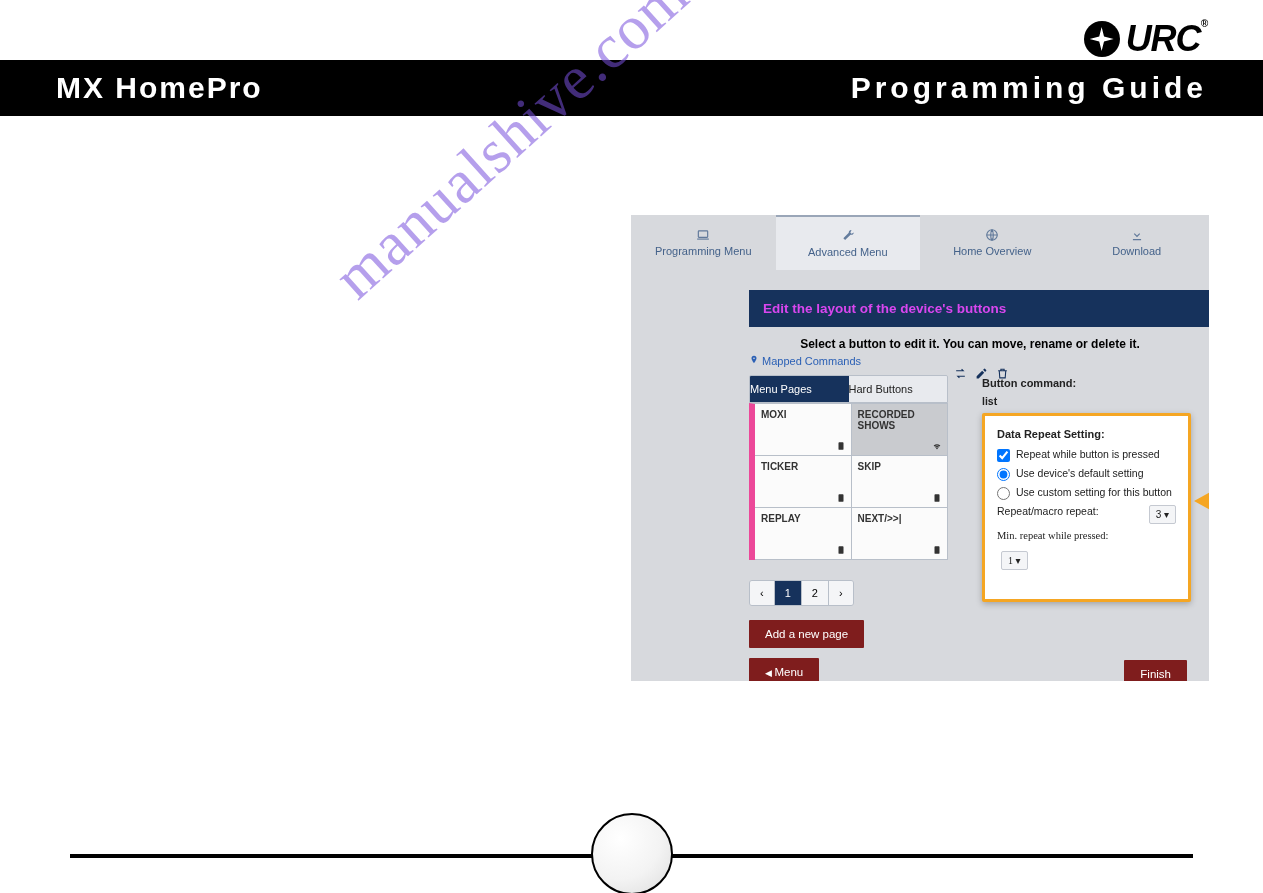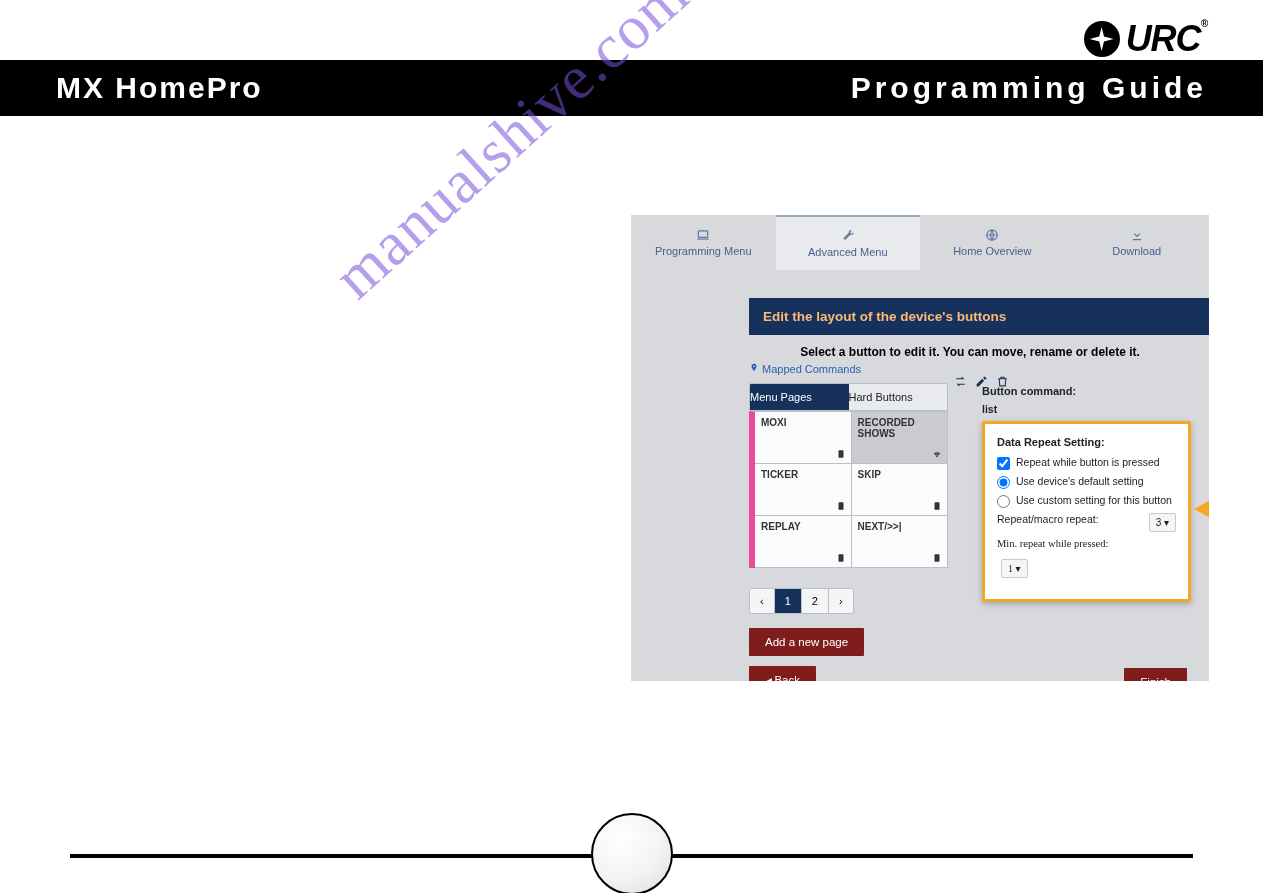--- a/index.html
+++ b/index.html
@@ -81,23 +81,23 @@
   .shot-tab.active {
     background: #e8eaee;
     border-top: 2px solid #9aa6b8;
   }
   .tab-ico { width:14px; height:14px; opacity:.8; }
   .tab-ico svg { width:100%; height:100%; }
 
   .shot-body { padding: 0 18px 14px 18px; position:relative; }
 
   .panel-title {
-    margin-top: 28px;
+    margin-top: 20px;
     background: #16325c;
-    color: #fdba74;
+    color: #d946ef;
     font-size: 13.5px;
     font-weight: 600;
     padding: 11px 14px;
     width: 460px;
     margin-left: 100px;
   }
 
   .instr {
     font-size: 12px;
     color: #000000;
@@ -195,21 +195,21 @@
   .finish-btn { position:absolute; right:22px; bottom:12px; }
 
   .right-col { width: 210px; font-size:11px; color:#222; }
   .bc-label { font-weight:700; font-size:11px; margin-top:2px; }
   .bc-sub { font-size:10.5px; margin-top:6px; font-weight:700; }
 
   .repeat-box {
     margin-top:6px;
     border:3px solid #f5a623;
     background:#fff;
-    padding:12px 12px 16px;
+    padding:12px 12px 24px;
     border-radius:2px;
     box-shadow: 0 2px 6px rgba(0,0,0,.25);
     position:relative;
   }
   .repeat-box .hdr { font-weight:700; font-size:11px; margin-bottom:8px; }
   .ctl-row { display:flex; align-items:flex-start; gap:6px; font-size:10.5px; margin:5px 0; line-height:1.3; }
   .ctl-row input { margin-top:1px; }
 
   .num-sel {
     display:inline-block;
@@ -391,21 +391,21 @@
 
         <div class="pager">
           <span>‹</span>
           <span class="cur">1</span>
           <span>2</span>
           <span>›</span>
         </div>
 
         <button class="add-btn">Add a new page</button><br>
         <button class="back-btn">
-          <span style="font-size:9px;">◀ </span><span>Back</span>
+          <span style="font-size:9px;">◀ </span><span>Menu</span>
         </button>
       </div>
 
       <div class="right-col">
         <div class="bc-label">Button command:</div>
         <div class="bc-sub">list</div>
 
         <div class="repeat-box">
           <div class="hdr">Data Repeat Setting:</div>
 

